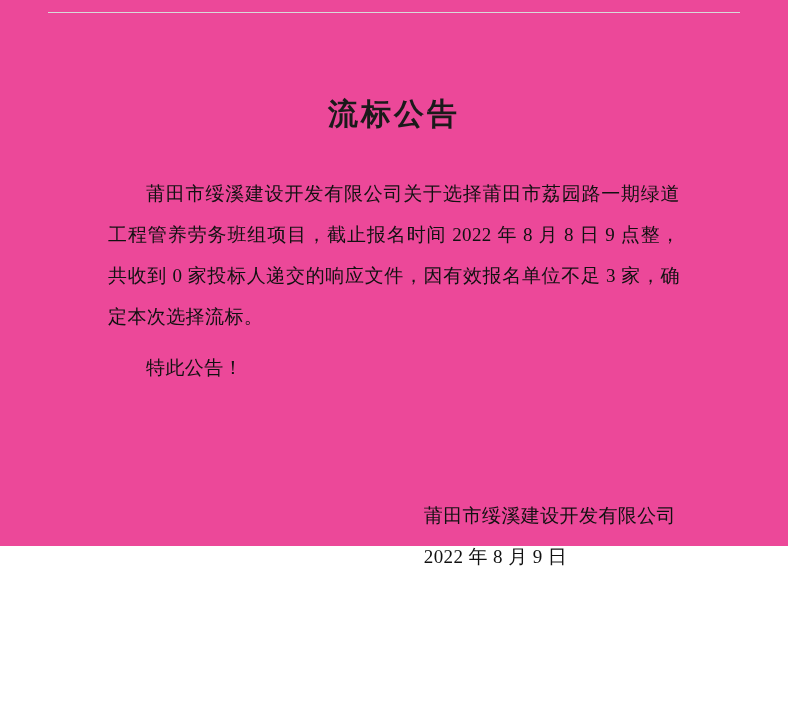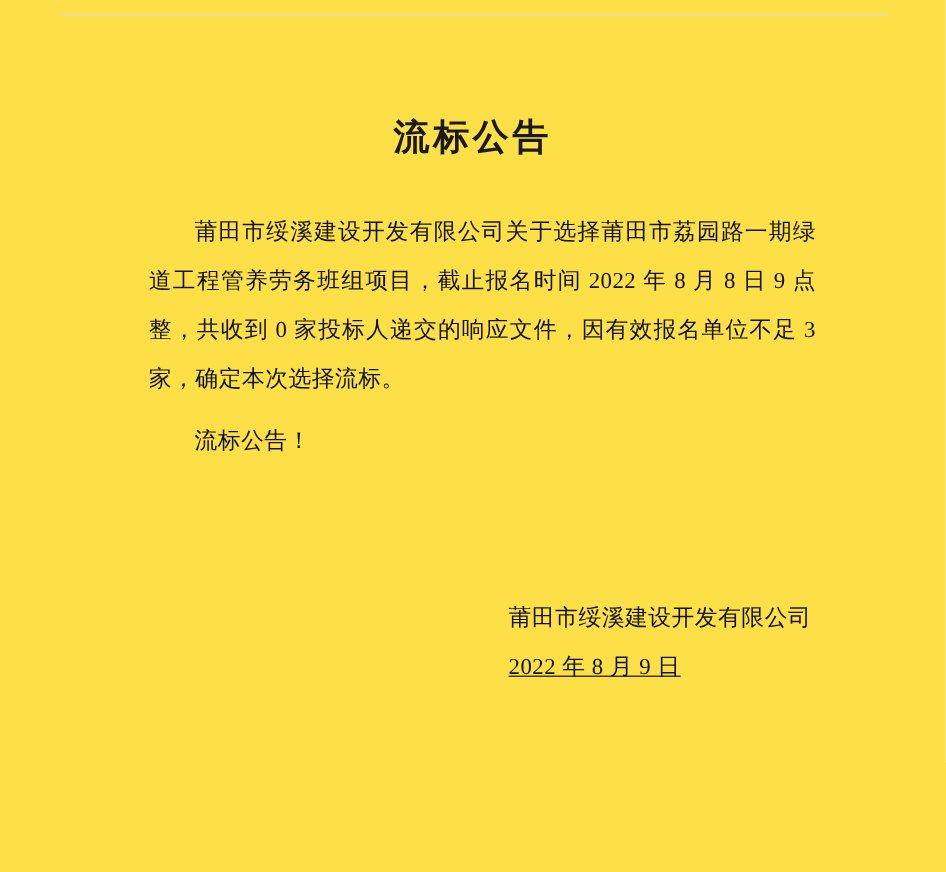--- a/index.html
+++ b/index.html
@@ -11,22 +11,22 @@
     width: 788px;
     height: 727px;
     font-family: "Liberation Serif", "DejaVu Serif", serif;
     color: #000000;
     position: relative;
     overflow: hidden;
   }
   .page {
     position: relative;
     width: 788px;
-    height: 727px;
-    background: #fde047;
+    height: 546px;
+    background: #ec4899;
     box-sizing: border-box;
   }
   .top-rule {
     position: absolute;
     left: 48px;
     top: 12px;
     width: 692px;
     height: 1px;
     background: #d9d9d9;
   }
@@ -44,21 +44,21 @@
     margin: 0 auto;
     width: 572px;
     padding-top: 38px;
   }
   .para {
     font-size: 19px;
     line-height: 41px;
     text-align: justify;
     text-justify: inter-ideograph;
     text-indent: 2em;
-    margin: 0 0 0 16px;
+    margin: 0 0 0 0;
     color: #111111;
     letter-spacing: 0.4px;
   }
   .para + .para {
     margin-top: 10px;
   }
   .sign-block {
     position: absolute;
     right: 112px;
     top: 495px;
@@ -68,35 +68,34 @@
     color: #111111;
     letter-spacing: 0.4px;
   }
   .sign-line {
     display: block;
     white-space: nowrap;
   }
   .sign-date {
     display: block;
     white-space: nowrap;
-    text-decoration: underline;
   }
 </style>
 </head>
 <body>
 
 <div class="page">
 
   <div class="top-rule"></div>
 
   <h1 class="doc-title">流标公告</h1>
 
   <div class="body-block">
     <p class="para">莆田市绥溪建设开发有限公司关于选择莆田市荔园路一期绿道工程管养劳务班组项目，截止报名时间 2022 年 8 月 8 日 9 点整，共收到 0 家投标人递交的响应文件，因有效报名单位不足 3 家，确定本次选择流标。</p>
-    <p class="para">流标公告！</p>
+    <p class="para">特此公告！</p>
   </div>
 
   <div class="sign-block">
     <span class="sign-line">莆田市绥溪建设开发有限公司</span>
     <span class="sign-date">2022 年 8 月 9 日</span>
   </div>
 
 </div>
 
 </body></html>

